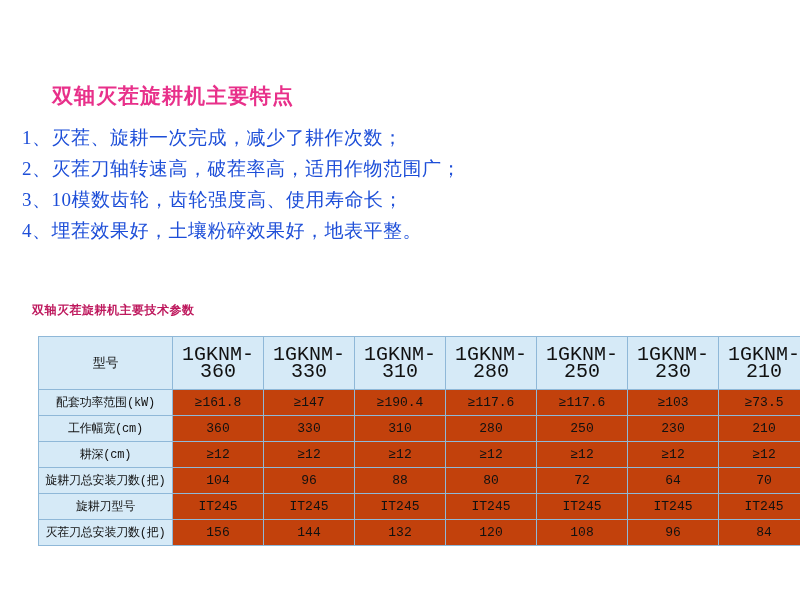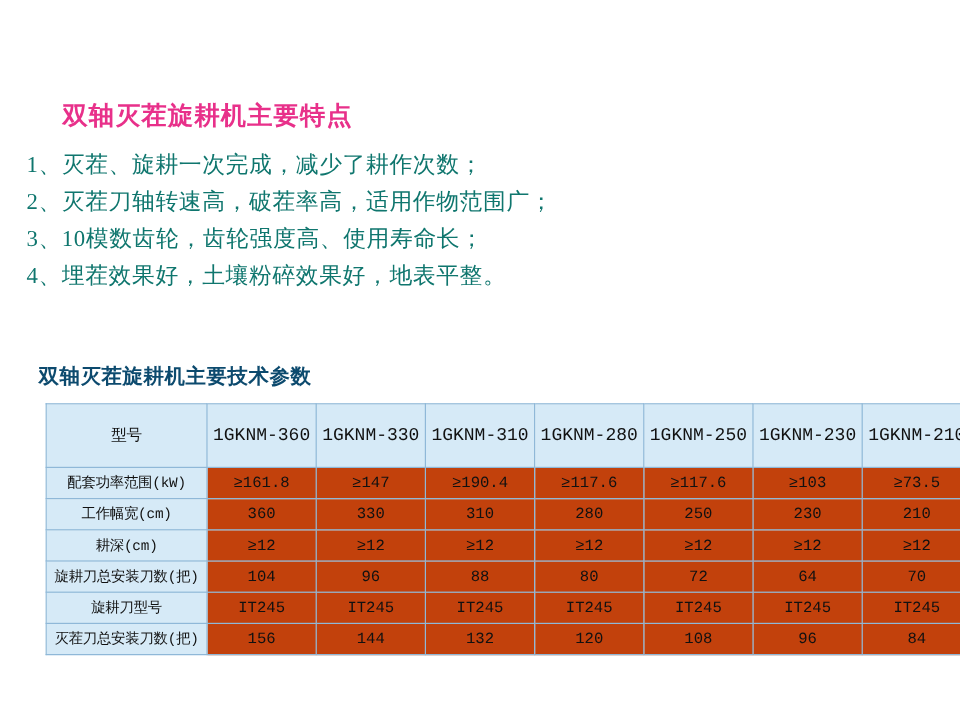--- a/index.html
+++ b/index.html
@@ -31,31 +31,31 @@
   }
   .features {
     position: absolute;
     left: 22px;
     top: 122px;
     width: 740px;
   }
   .feature-line {
     font-size: 19px;
     line-height: 31px;
-    color: #0f766e;
+    color: #1d4ed8;
     letter-spacing: 0.5px;
     white-space: nowrap;
   }
   .table-caption {
     position: absolute;
     left: 32px;
     top: 302px;
-    font-size: 17px;
+    font-size: 12px;
     font-weight: bold;
-    color: #0c4a6e;
+    color: #be185d;
     letter-spacing: 0.5px;
   }
   .spec-table {
     position: absolute;
     left: 14px;
     top: 336px;
     width: 772px;
     border-collapse: collapse;
     table-layout: fixed;
     font-family: Liberation Mono, monospace;
@@ -67,21 +67,21 @@
     vertical-align: middle;
     font-size: 13px;
     color: #111111;
     padding: 0;
     height: 25px;
     background: #c2410c;
   }
   .spec-table tr.header-row td {
     background: #d6eaf7;
     height: 52px;
-    font-size: 15px;
+    font-size: 20px;
     line-height: 17px;
   }
   .spec-table tr.header-row td.label-cell {
     font-size: 13px;
   }
   .spec-table td.label-cell {
     background: #d6eaf7;
     font-size: 12px;
     letter-spacing: -0.2px;
   }

